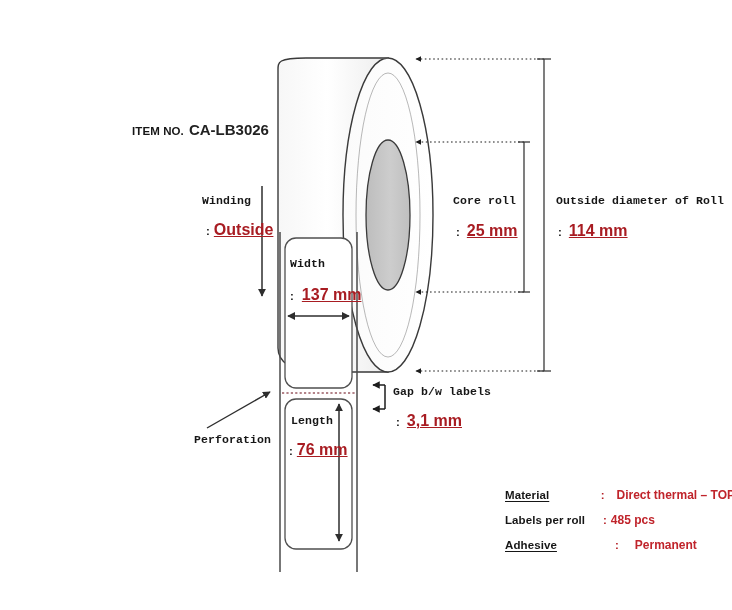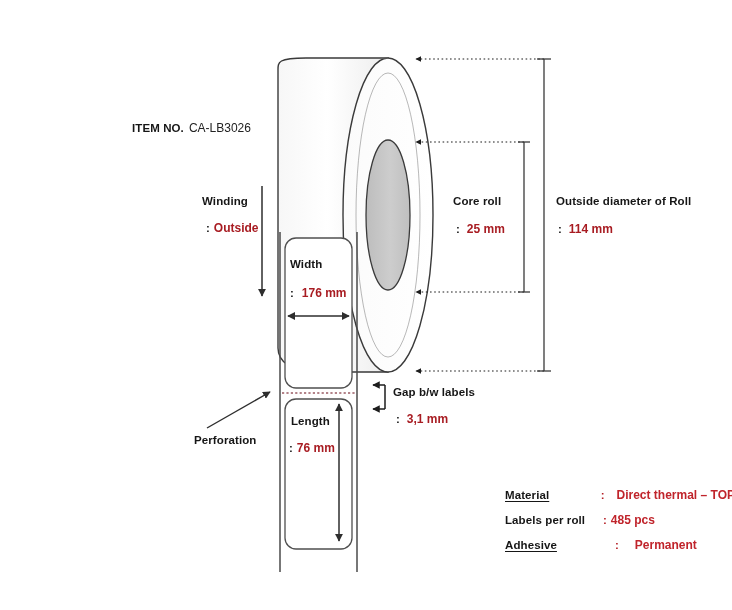--- a/index.html
+++ b/index.html
@@ -28,36 +28,38 @@
     position: absolute;
     left: 0;
     top: 0;
     width: 732px;
     height: 610px;
   }
   .txt {
     position: absolute;
     white-space: nowrap;
     line-height: 1.1;
+    font-family: Liberation Mono, monospace;
   }
   .lbl-bold {
     font-weight: bold;
     font-size: 11.5px;
     color: #161616;
     letter-spacing: 0.1px;
   }
   .lbl-reg {
-    font-weight: normal;
-    font-size: 12px;
+    font-weight: bold;
+    font-size: 15px;
     color: #222222;
   }
   .val-red {
     font-weight: bold;
-    font-size: 12px;
+    font-size: 16px;
     color: #a81c22;
+    text-decoration: underline;
   }
   .colon-black {
     font-weight: bold;
     font-size: 11.5px;
     color: #161616;
   }
   .colon-red {
     font-weight: bold;
     font-size: 11.5px;
     color: #b51f26;
@@ -186,21 +188,21 @@
 
   <div class="txt lbl-bold" style="left:186px; top:195px;">Winding</div>
   <div class="row-flex" style="left:190px; top:221px;">
     <span class="colon-black" style="margin-right:4px;">:</span>
     <span class="val-red">Outside</span>
   </div>
 
   <div class="txt lbl-bold" style="left:274px; top:258px;">Width</div>
   <div class="row-flex" style="left:274px; top:286px;">
     <span class="colon-black" style="margin-right:8px;">:</span>
-    <span class="val-red">176 mm</span>
+    <span class="val-red">137 mm</span>
   </div>
 
   <div class="txt lbl-bold" style="left:275px; top:415px;">Length</div>
   <div class="row-flex" style="left:273px; top:441px;">
     <span class="colon-black" style="margin-right:4px;">:</span>
     <span class="val-red">76 mm</span>
   </div>
 
   <div class="txt lbl-bold" style="left:178px; top:434px;">Perforation</div>
 

